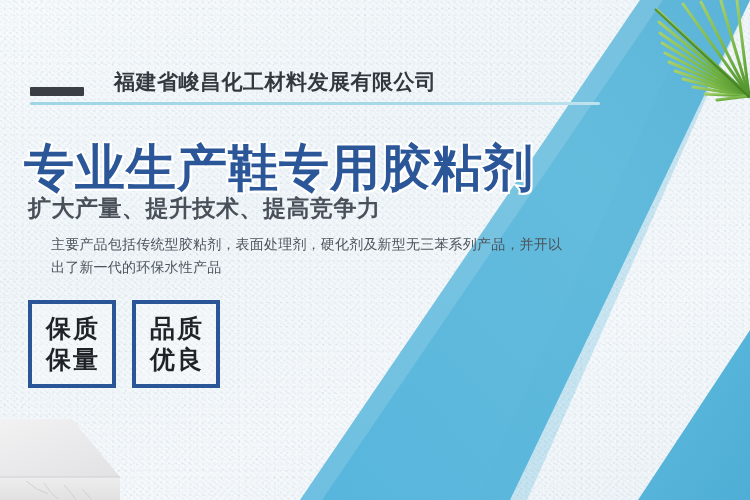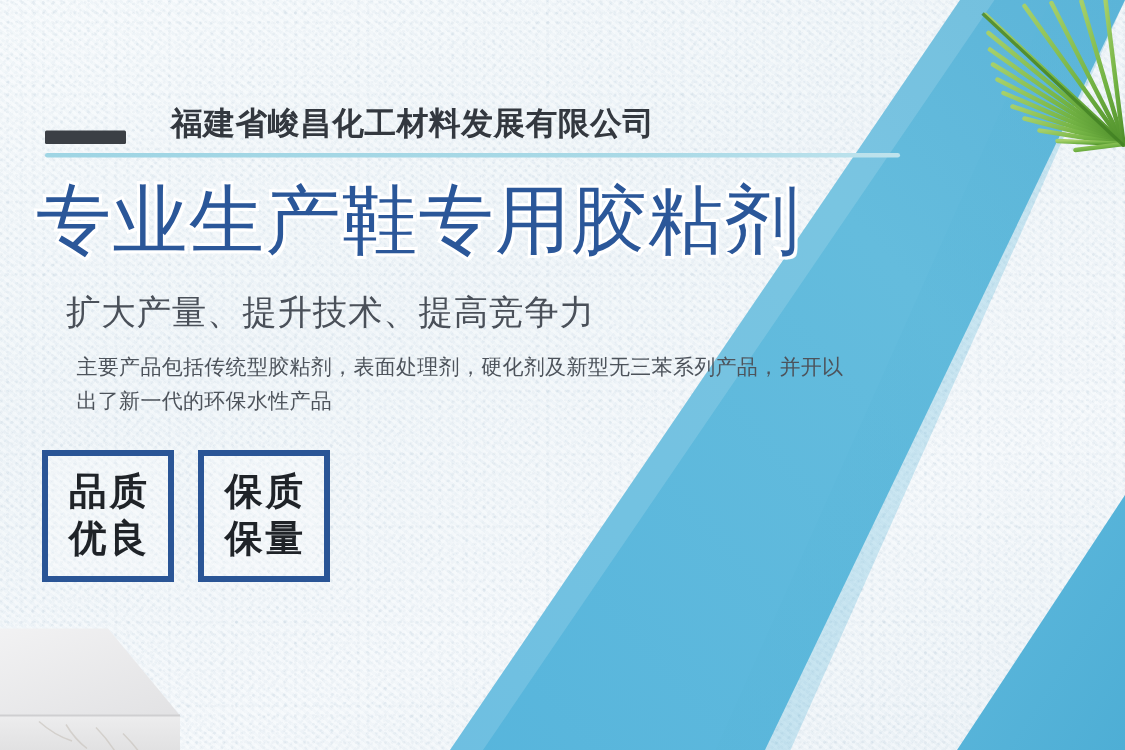--- a/index.html
+++ b/index.html
@@ -116,45 +116,44 @@
     width: 570px;
     height: 3px;
     background: linear-gradient(90deg, #9fd5e4 0%, #a9d9e6 70%, #bfe3ed 100%);
     border-radius: 2px;
   }
 
   
   .headline {
     position: absolute;
     left: 24px;
-    top: 114px;
+    top: 135px;
     font-size: 50px;
-    font-weight: normal;
+    font-weight: bold;
     letter-spacing: 1px;
     color: #2b5799;
     white-space: nowrap;
     -webkit-text-stroke: 4px #ffffff;
     paint-order: stroke fill;
     text-shadow:
        2px 2px 0 rgba(255,255,255,.9),
       -1px -1px 0 rgba(255,255,255,.9);
     text-align: center;
   }
 
   
   .subtitle {
     position: absolute;
     left: 28px;
     top: 193px;
     font-size: 23px;
-    font-weight: normal;
+    font-weight: bold;
     color: #4a5059;
     letter-spacing: .5px;
     white-space: nowrap;
-    margin-left: 16px;
   }
 
   
   .body-text {
     position: absolute;
     left: 27px;
     top: 233px;
     width: 500px;
     font-size: 14px;
     line-height: 23px;
@@ -295,23 +294,23 @@
 
     <div class="subtitle">扩大产量、提升技术、提高竞争力</div>
 
     <div class="body-text">
       <div>主要产品包括传统型胶粘剂，表面处理剂，硬化剂及新型无三苯系列产品，并开以</div>
       <div>出了新一代的环保水性产品</div>
     </div>
 
     <div class="badges">
       <div class="badge">
+        <span>保质</span>
+        <span>保量</span>
+      </div>
+      <div class="badge">
         <span>品质</span>
         <span>优良</span>
       </div>
-      <div class="badge">
-        <span>保质</span>
-        <span>保量</span>
-      </div>
     </div>
 
   </div>
 </div>
 
 </body></html>

